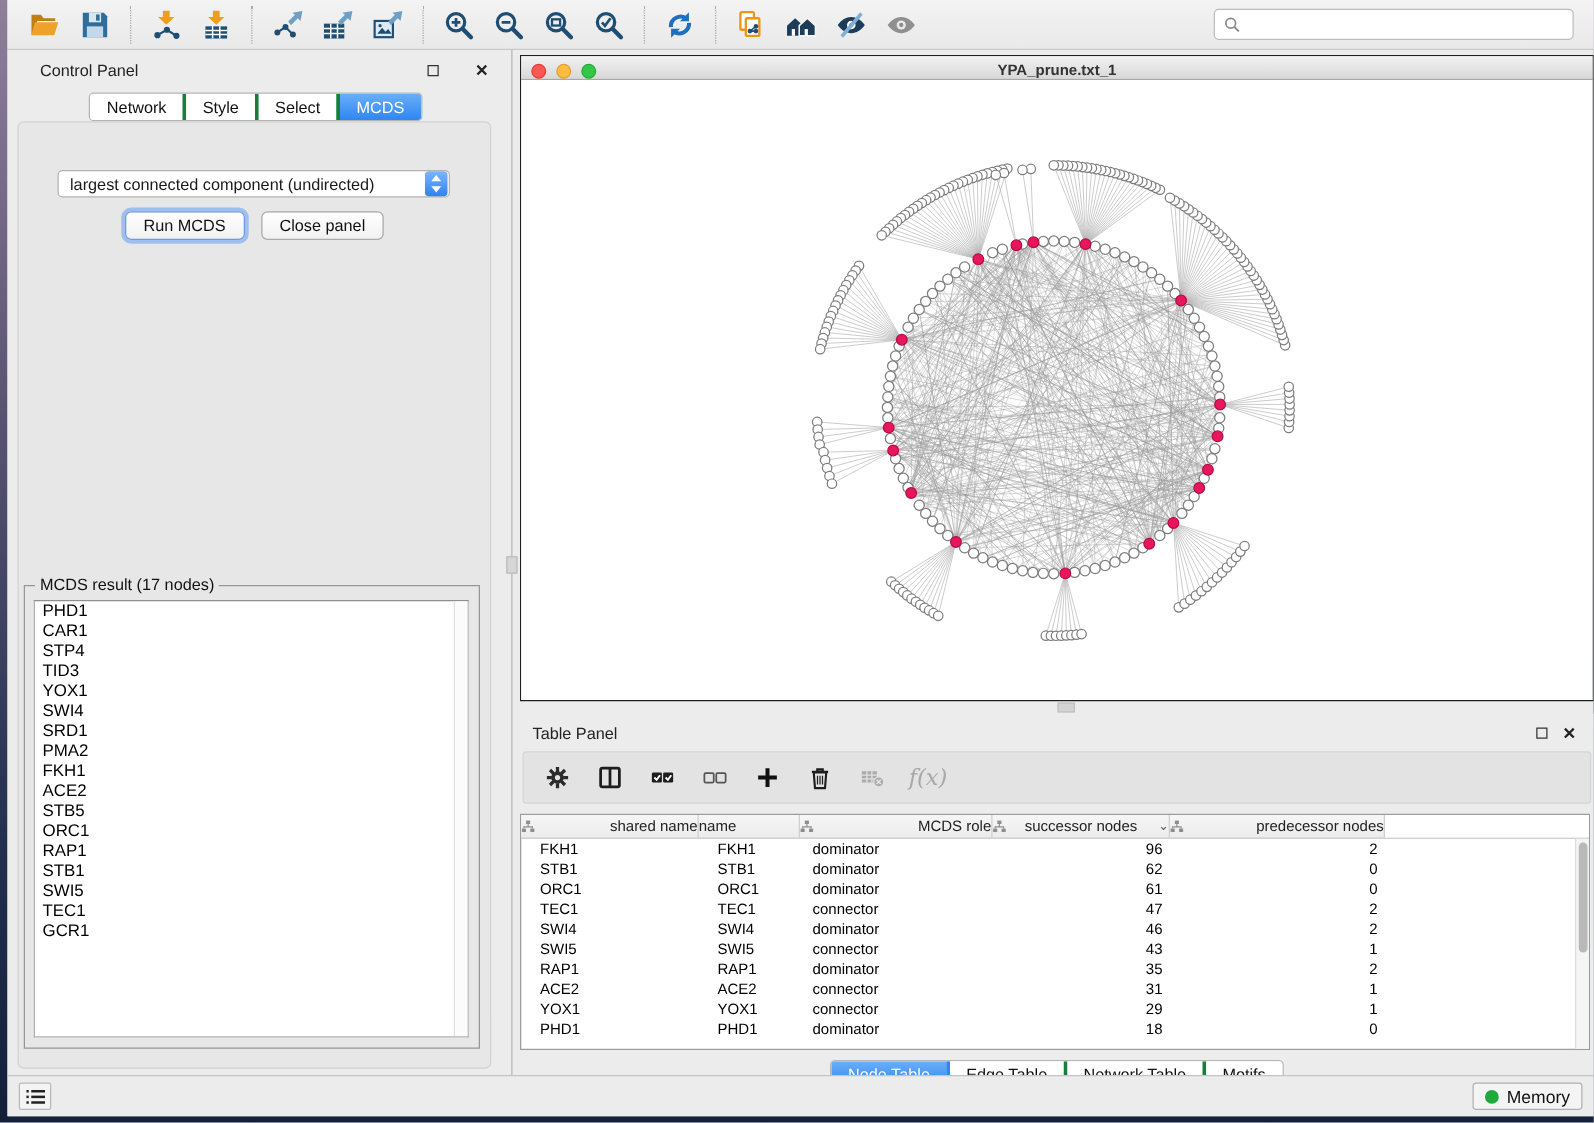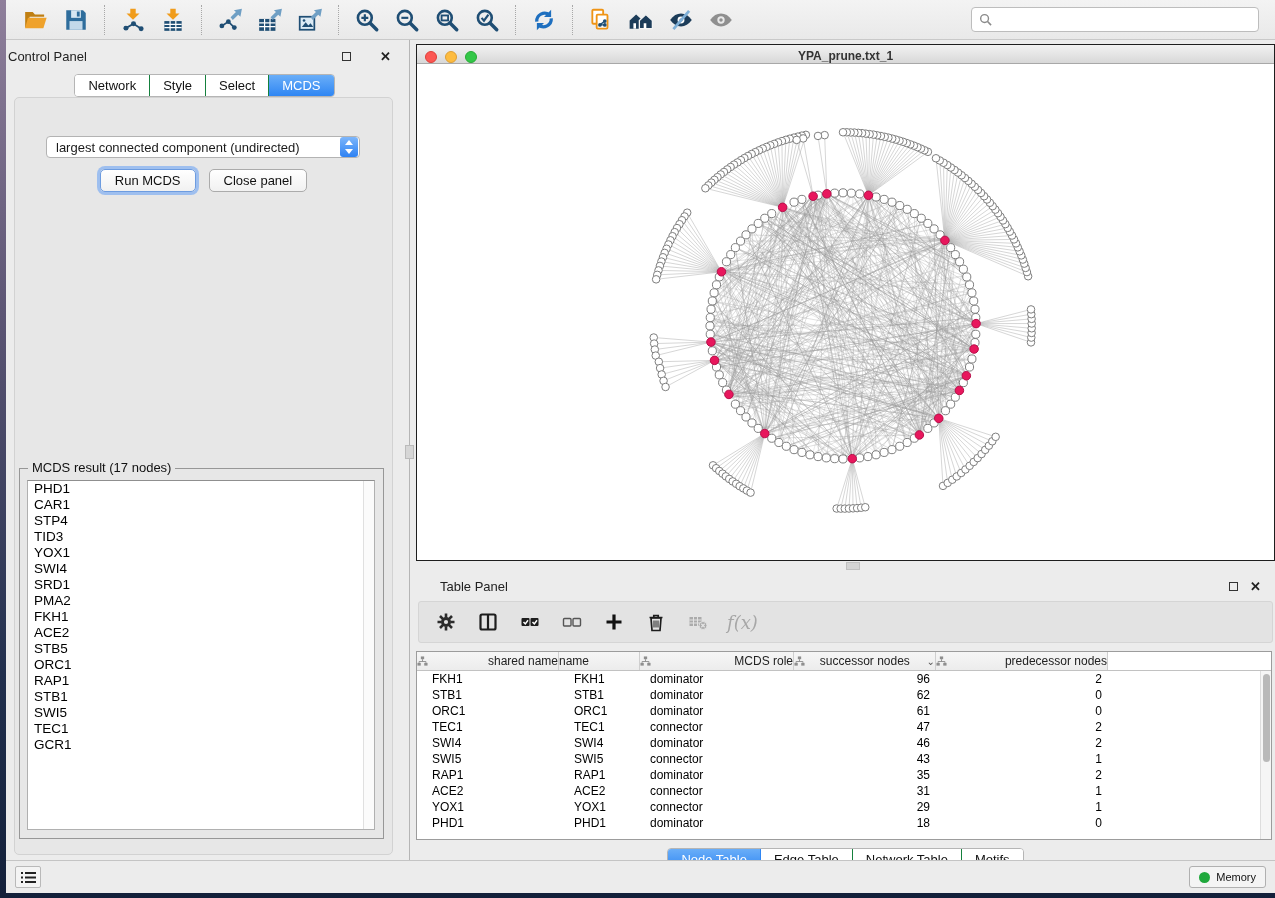--- a/index.html
+++ b/index.html
@@ -23,24 +23,24 @@
   .search-wrap input { border:none; outline:none; flex:1; font-size:12px; font-family:"Liberation Sans",sans-serif; background:transparent; }
 
   
   .panel-title-row { display:flex; align-items:center; }
   .panel-title { font-size:13px; color:#222; }
   .float-btn { width:9px; height:9px; border:1.5px solid #333; margin-right:12px; }
   .close-btn { font-size:13px; font-weight:bold; color:#222; line-height:9px; }
 
   
   .control-panel { position:absolute; left:0; top:40px; width:397px; bottom:33px; background:#ececec; }
-  .cp-header { position:absolute; top:9px; left:2px; right:12px;gap:17px; }
+  .cp-header { position:absolute; top:9px; left:26px; right:12px;gap:17px; }
   .cp-tabs { position:absolute; top:34px; left:0; width:100%; display:flex; justify-content:center; }
   .seg-group { display:flex; border:1px solid #b5b5b5; border-radius:4px; overflow:hidden; background:#fff; }
-  .seg-btn { padding:3px 13px; font-size:13px; color:#111; background:#fff; border-right:1px solid #15803d; text-align:center; }
+  .seg-btn { padding:3px 13px; font-size:13px; color:#111; background:#fff; border-right:3px solid #15803d; text-align:center; }
   .seg-btn:last-child { border-right:none; }
   .seg-btn.active { background:linear-gradient(180deg,#6aaef8,#2f86f3); color:#fff; border-right-color:#2f86f3; }
   .cp-body { position:absolute; top:57px; left:8px; right:10px; bottom:5px; background:#e7e7e7;
              border:1px solid #d2d2d2; border-radius:5px; }
   .opt-label { position:absolute; top:16px; width:100%; text-align:center; font-size:13px; color:#111; }
   .opt-select { position:absolute; top:38px; left:31px; width:314px; height:22px; background:#fff;
                 border:1px solid #b3b3b3; border-radius:4px; display:flex; align-items:center; }
   .opt-select .val { flex:1; padding-left:9px; font-size:13px; white-space:nowrap; overflow:hidden; }
   .stepper { width:18px; height:20px; margin:0 1px; border-radius:3px;
              background:linear-gradient(180deg,#7db6fb,#2e82f3); position:relative; flex:none; }
@@ -75,21 +75,21 @@
   .light.red { background:#fc5753; border:1px solid #df3e38; }
   .light.yellow { background:#fdbc40; border:1px solid #de9f34; }
   .light.green { background:#33c748; border:1px solid #27aa35; }
   .net-title { position:absolute; left:0; right:0; text-align:center; font-size:12px; font-weight:bold; color:#333; }
   .net-canvas { position:absolute; top:19px; left:0; right:0; bottom:0; background:#fff; }
   .net-canvas svg { width:100%; height:100%; display:block; }
   .h-splitter { position:absolute; top:521px; left:0; right:0; height:10px; }
 
   
   .table-panel { position:absolute; top:531px; left:0; right:0; bottom:0; background:#ececec; }
-  .tp-header { position:absolute; top:8px; left:24px; right:14px; }
+  .tp-header { position:absolute; top:8px; left:10px; right:14px; }
   .tp-toolbar { position:absolute; top:30px; left:2px; right:2px; height:42px; background:#e3e3e3;
                 border:1px solid #d5d5d5; border-radius:3px; display:flex; align-items:center; padding:0 14px; gap:16px; }
   .tp-tool { width:26px; height:26px; display:flex; align-items:center; justify-content:center; }
   .tp-tool svg { width:20px; height:20px; }
   .fx-label { font-family:"DejaVu Serif", serif; font-style:italic; font-size:18px; color:#a7a7a7; }
   .data-table { position:absolute; top:80px; left:0; right:3px; height:189px; background:#fff; border:1px solid #9c9c9c; }
   .thead { display:flex; height:19px; background:linear-gradient(180deg,#f6f6f6,#ececec); border-bottom:1px solid #c2c2c2; }
   .th { display:flex; align-items:center; justify-content:space-between; gap:4px; font-size:12px; color:#222;
         border-right:1px solid #cfcfcf; overflow:hidden; flex:none; }
   .th.filler { flex:1; border-right:none; background:#fff; }
@@ -104,21 +104,21 @@
   .tv-scroll { position:absolute; top:19px; right:0; bottom:0; width:11px; background:#f5f5f5; border-left:1px solid #ddd; }
   .tv-thumb { position:absolute; top:3px; left:1.5px; width:7px; height:88px; background:#b9b9b9; border-radius:4px; }
   .tp-tabs { position:absolute; top:277px; left:0; width:100%; display:flex; justify-content:center; }
 
   
   .status-bar { position:absolute; left:0; right:0; bottom:0; height:33px; background:#ececec; border-top:1px solid #c4c4c4;
                 display:flex; align-items:center; padding:0 9px; }
   .list-btn { width:26px; height:22px; border:1px solid #b9b9b9; background:#f4f4f4; border-radius:2px;
               display:flex; align-items:center; justify-content:center; }
   .memory-btn { margin-left:auto; height:22px; border:1px solid #b0b0b0; background:#f4f4f4; border-radius:3px;
-                display:flex; align-items:center; gap:6px; padding:0 9px; font-size:11px; color:#111; }
+                display:flex; align-items:center; gap:6px; padding:0 9px; font-size:14px; color:#111; }
   .mem-dot { width:11px; height:11px; border-radius:50%; }
 </style>
 </head>
 <body>
 
 <div class="app-window">
 
   <div class="toolbar" id="main-toolbar">
       <div class="tb-btn">
         <span style="display:flex">

